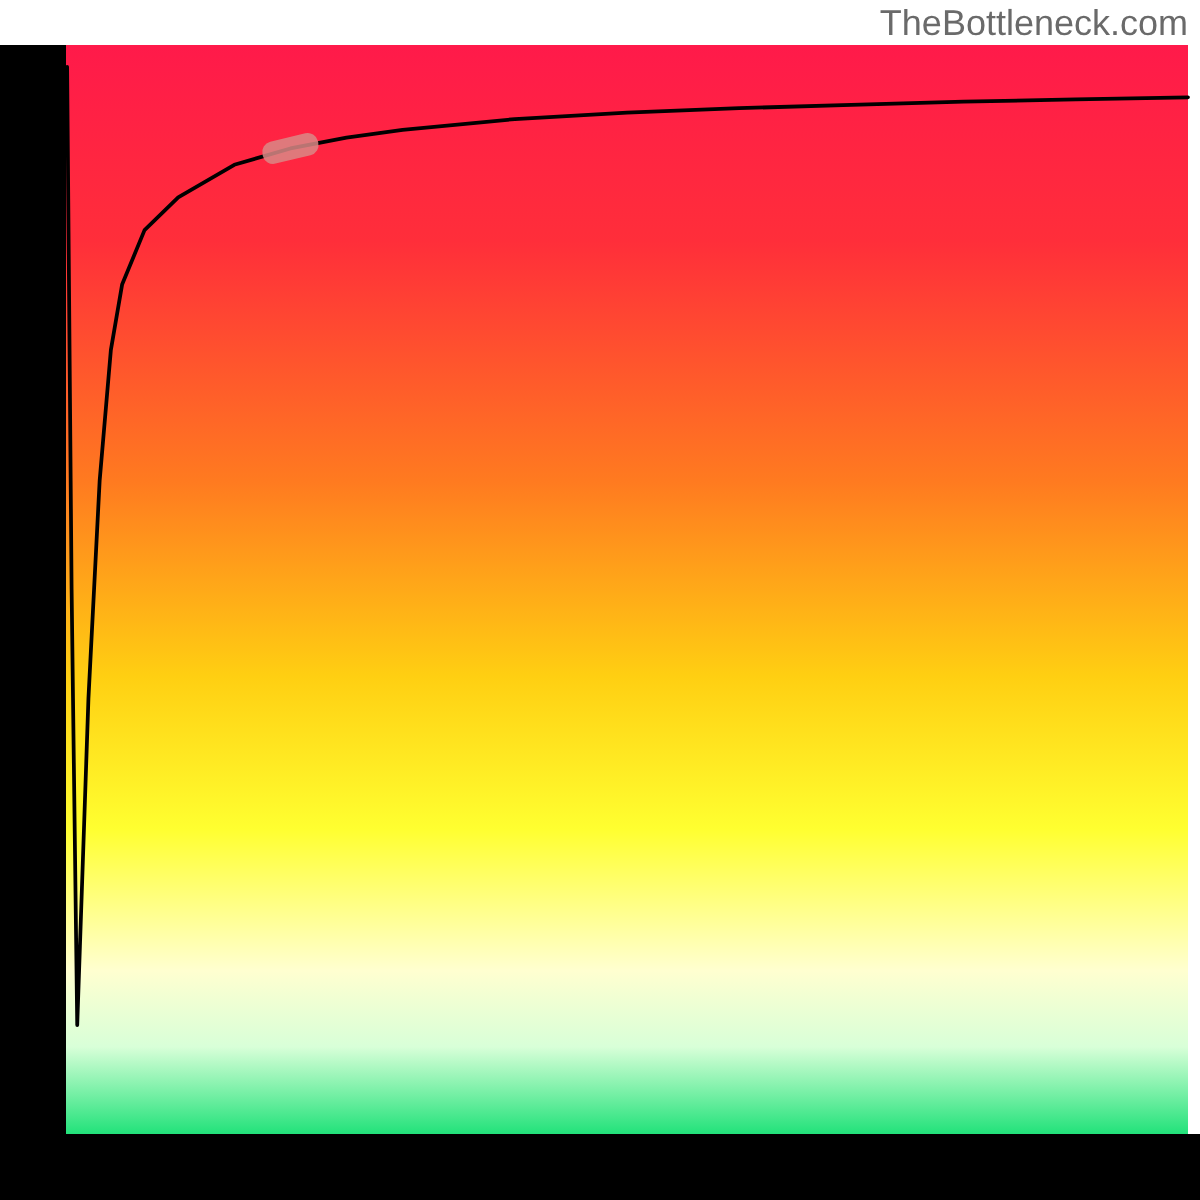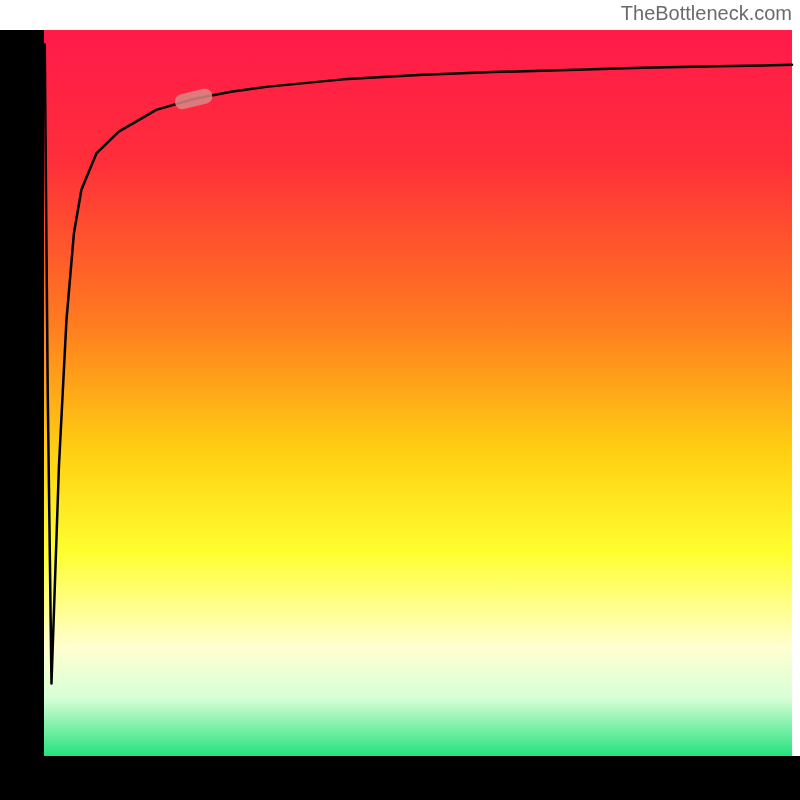--- a/index.html
+++ b/index.html
@@ -12,21 +12,21 @@
   }
   .root {
     position: relative;
     width: 800px;
     height: 800px;
   }
   .watermark {
     position: absolute;
     top: 2px;
     right: 8px;
-    font-size: 20px;
+    font-size: 24px;
     font-weight: 400;
     color: #6a6a6a;
     letter-spacing: 0px;
   }
   .chart {
     position: absolute;
     left: 0;
     top: 0;
     width: 800px;
     height: 800px;

